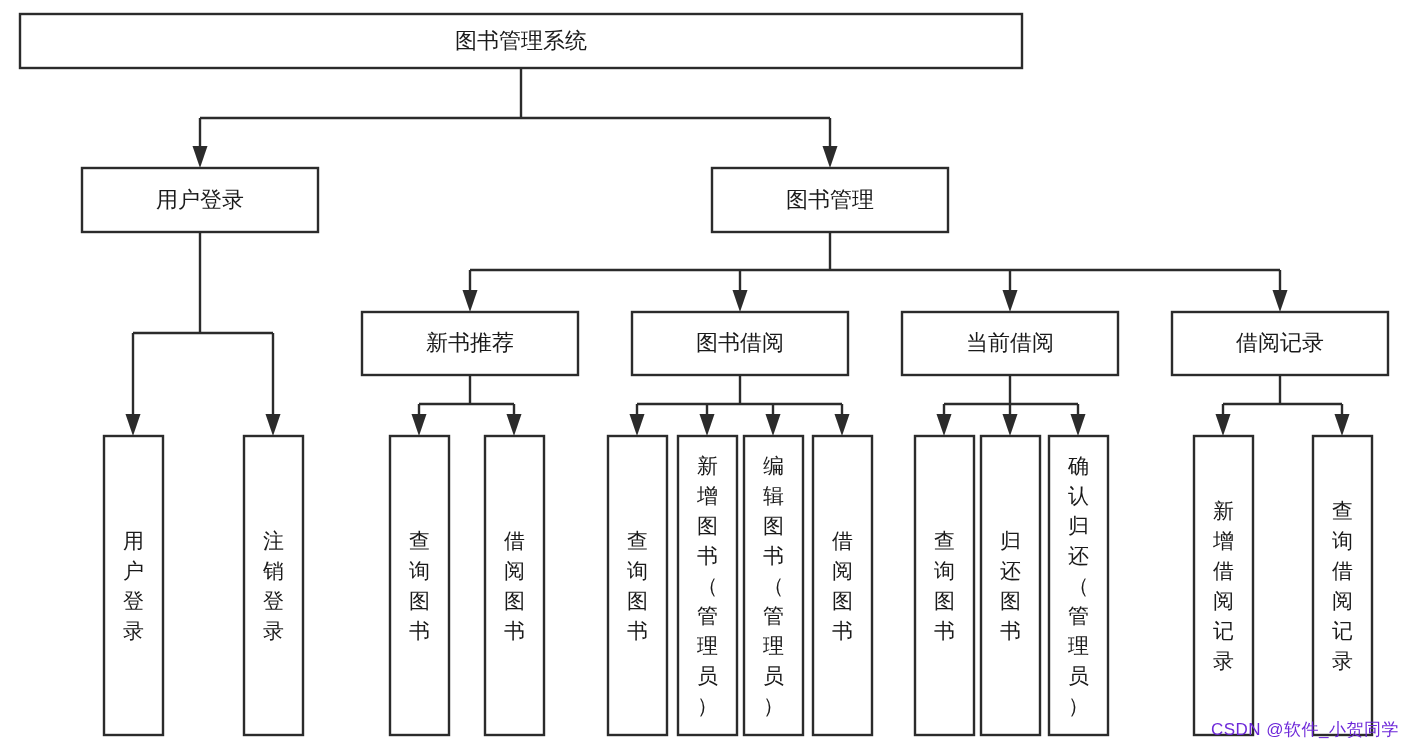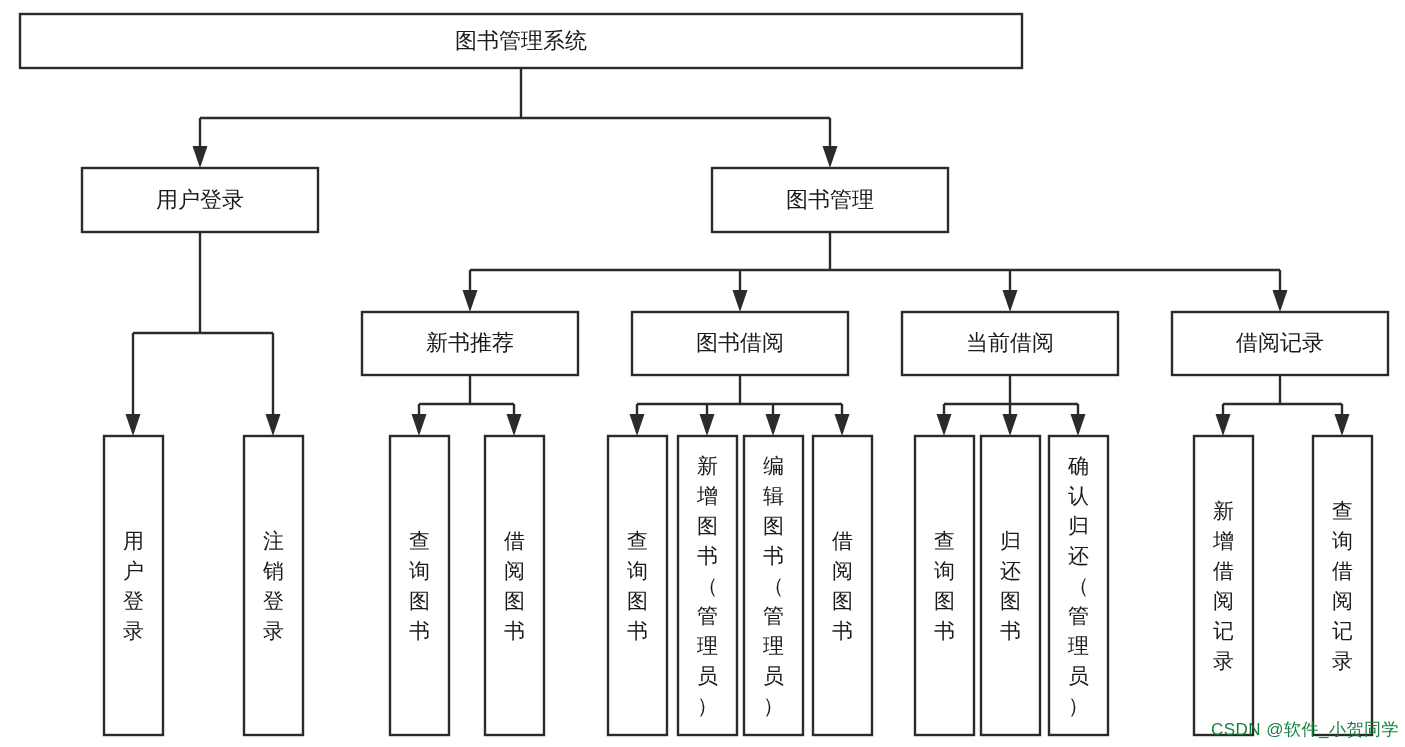--- a/index.html
+++ b/index.html
@@ -54,21 +54,21 @@
     font-size: 21px;
     fill: #1a1a1a;
     text-anchor: middle;
   }
   .watermark {
     position: absolute;
     right: 6px;
     bottom: 6px;
     font-family: "Liberation Sans", "DejaVu Sans", sans-serif;
     font-size: 17px;
-    color: #15803d;
+    color: #6d28d9;
     letter-spacing: 0.5px;
     white-space: nowrap;
     user-select: none;
   }
 </style>
 </head>
 <body>
 
 <div id="diagram-root">
   <svg class="diagram-canvas" viewBox="0 0 1405 747">

